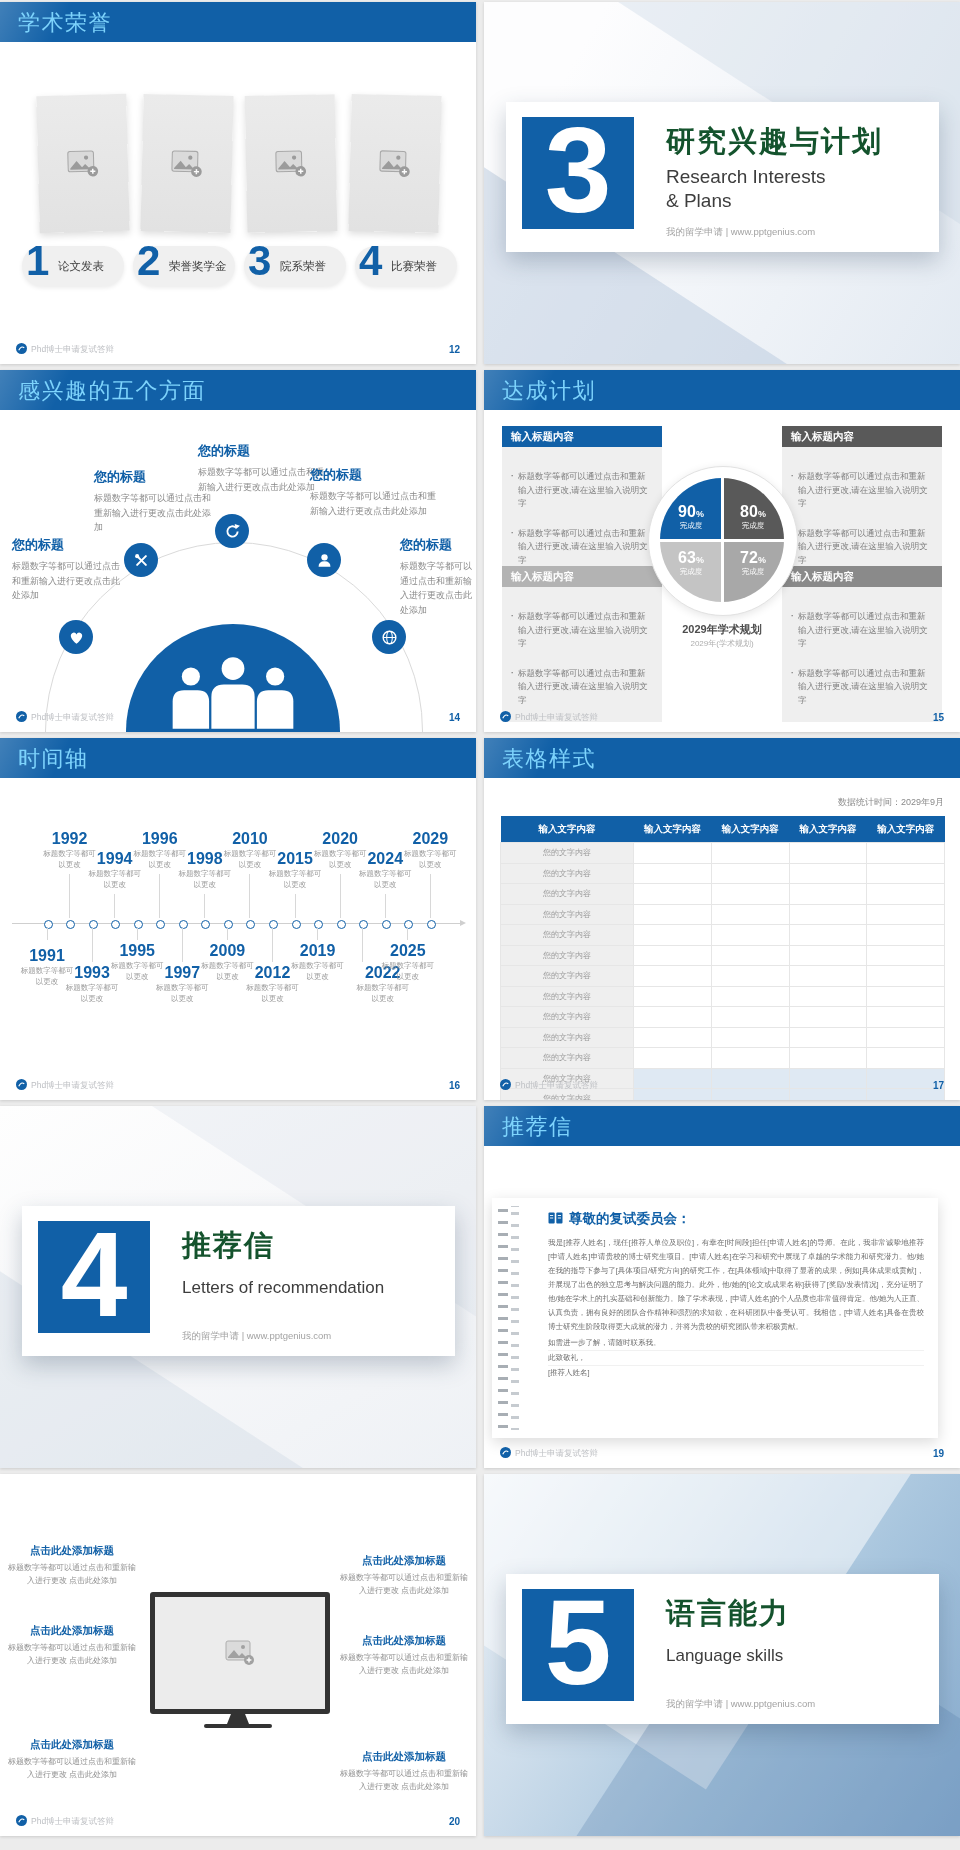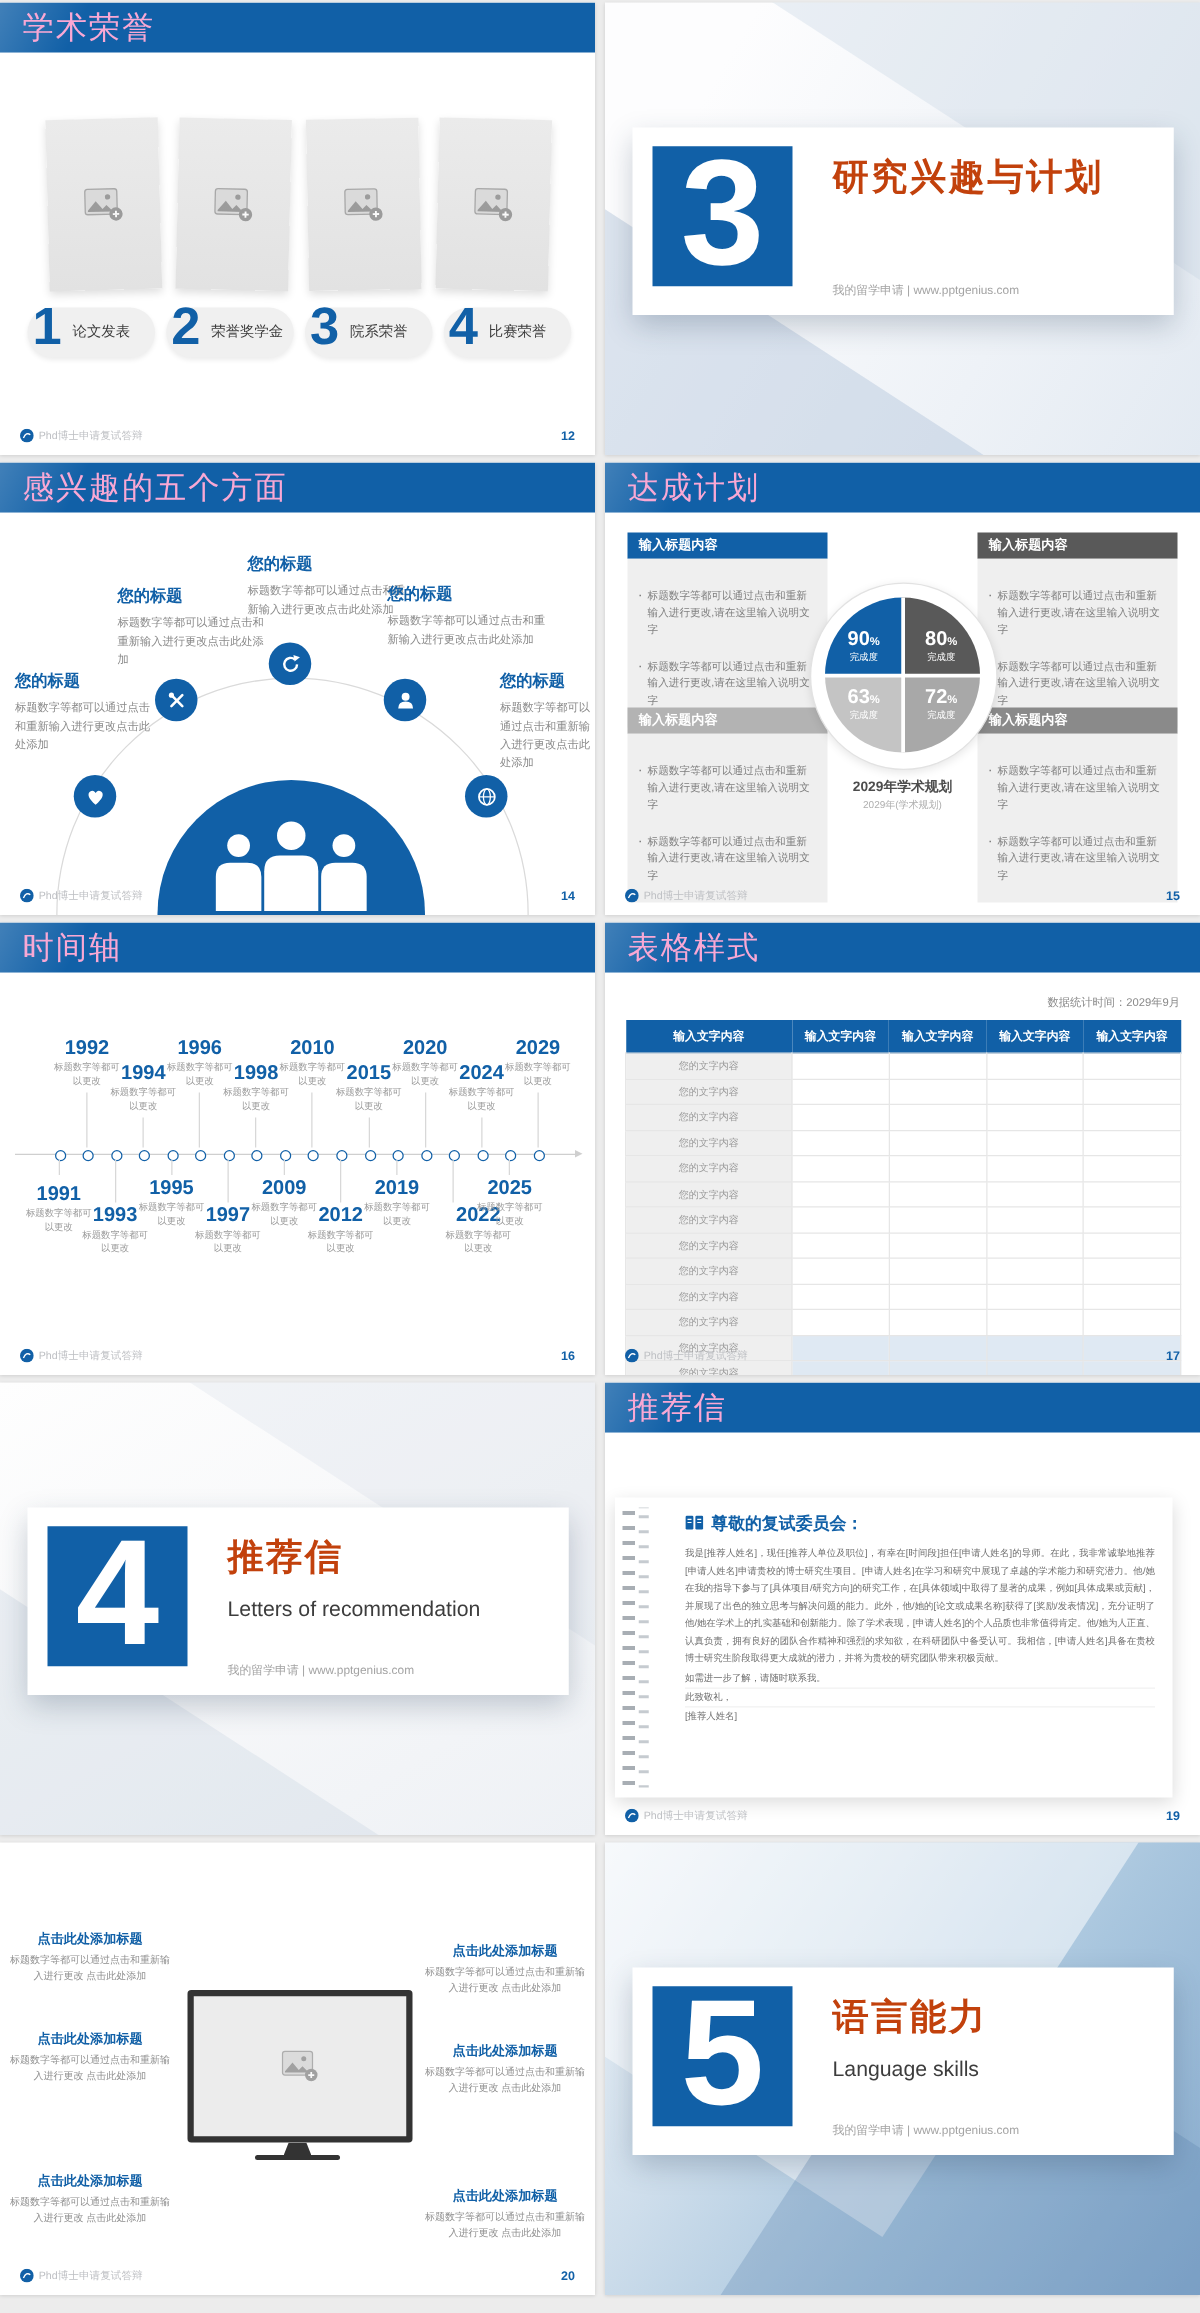--- a/index.html
+++ b/index.html
@@ -10,22 +10,22 @@
   #s3{left:0;top:370px}#s4{left:484px;top:370px}
   #s5{left:0;top:738px}#s6{left:484px;top:738px}
   #s7{left:0;top:1106px}#s8{left:484px;top:1106px}
   #s9{left:0;top:1474px}#s10{left:484px;top:1474px}
 
   
   .bar{position:absolute;left:0;top:0;right:0;height:40px;background:#1160a7;overflow:hidden}
   .bar .wedge{position:absolute;left:-34px;top:-8px;width:150px;height:64px;
     background:linear-gradient(100deg,rgba(255,255,255,.28),rgba(255,255,255,0) 62%);
     transform:skewX(-18deg)}
-  .bar b{position:absolute;left:18px;top:0;line-height:41px;color:#f9a8d4;font-weight:400;
-    font-size:25px;letter-spacing:1.5px}
+  .bar b{position:absolute;left:18px;top:0;line-height:41px;color:#7dd3fc;font-weight:400;
+    font-size:22px;letter-spacing:1.5px}
 
   
   .sfoot{position:absolute;left:16px;right:16px;bottom:6px;height:15px;font-size:8.5px;color:#bdbfc3}
   .sfoot svg{vertical-align:-2.5px;margin-right:4px}
   .sfoot .pg{position:absolute;right:0;top:1px;color:#1160a7;font-weight:bold;font-size:10px}
 
   
   .photo{position:absolute;top:93px;width:90px;height:137px;
     background:linear-gradient(180deg,#ebebeb,#e2e2e2);box-shadow:0 3px 7px rgba(0,0,0,.13);
     display:flex;align-items:center;justify-content:center}
@@ -44,21 +44,21 @@
   #s7 .sh1{right:-160px;top:-200px;width:470px;height:330px;background:rgba(212,220,230,.28)}
   #s7 .sh2{left:-175px;bottom:-215px;width:470px;height:340px;background:rgba(196,208,222,.30)}
   #s10{background:linear-gradient(125deg,#eef3f8 0%,#cdddeb 32%,#a9c6de 62%,#87abce 100%)}
   #s10 .sh1{left:-185px;top:-235px;width:570px;height:430px;background:rgba(255,255,255,.52)}
   #s10 .sh2{right:-165px;bottom:-245px;width:530px;height:390px;background:rgba(92,134,176,.30)}
   .card{position:absolute;left:22px;top:100px;width:433px;height:150px;background:#fff;
     box-shadow:0 9px 22px rgba(40,60,90,.26)}
   .sq{position:absolute;left:16px;top:15px;width:112px;height:112px;background:#1160a7;
     text-align:center;overflow:hidden}
   .sq b{font-size:120px;line-height:106px;color:#fff;font-weight:800}
-  .dttl{position:absolute;left:160px;top:20px;font-size:29px;font-weight:bold;color:#c2410c;letter-spacing:2px}
+  .dttl{position:absolute;left:160px;top:20px;font-size:29px;font-weight:bold;color:#14532d;letter-spacing:2px}
   .dsub{position:absolute;left:160px;top:63px;font-size:19px;color:#3d3d3d;line-height:24px}
   .dsub.one{top:70px;font-size:17px}
   .dtag{position:absolute;left:160px;bottom:13px;font-size:9.5px;color:#a3a3a3}
 
   
   .arc{position:absolute;left:45px;top:172px;width:376px;height:376px;border:1px solid #dadada;border-radius:50%}
   .dome{position:absolute;left:126px;top:254px;width:214px;height:108px;background:#1160a7;
     border-radius:107px 107px 0 0;text-align:center}
   .dome svg{width:148px;margin-top:32px}
   .ico{position:absolute;width:34px;height:34px;border-radius:50%;background:#1160a7;
@@ -201,20 +201,24 @@
 </div>
 
 <div class="slide" id="s2">
   <div class="shape sh1"></div>
   <div class="shape sh2"></div>
   <div class="card">
     <div class="sq">
       <b>3</b>
     </div>
     <div class="dttl">研究兴趣与计划</div>
+    <div class="dsub">
+      <span>Research Interests</span><br>
+      <span>&amp; Plans</span>
+    </div>
     <div class="dtag">我的留学申请 | www.pptgenius.com</div>
   </div>
 </div>
 
 <div class="slide" id="s3">
   <div class="bar">
     <span class="wedge"></span>
     <b>感兴趣的五个方面</b>
   </div>
   <div class="arc"></div>

